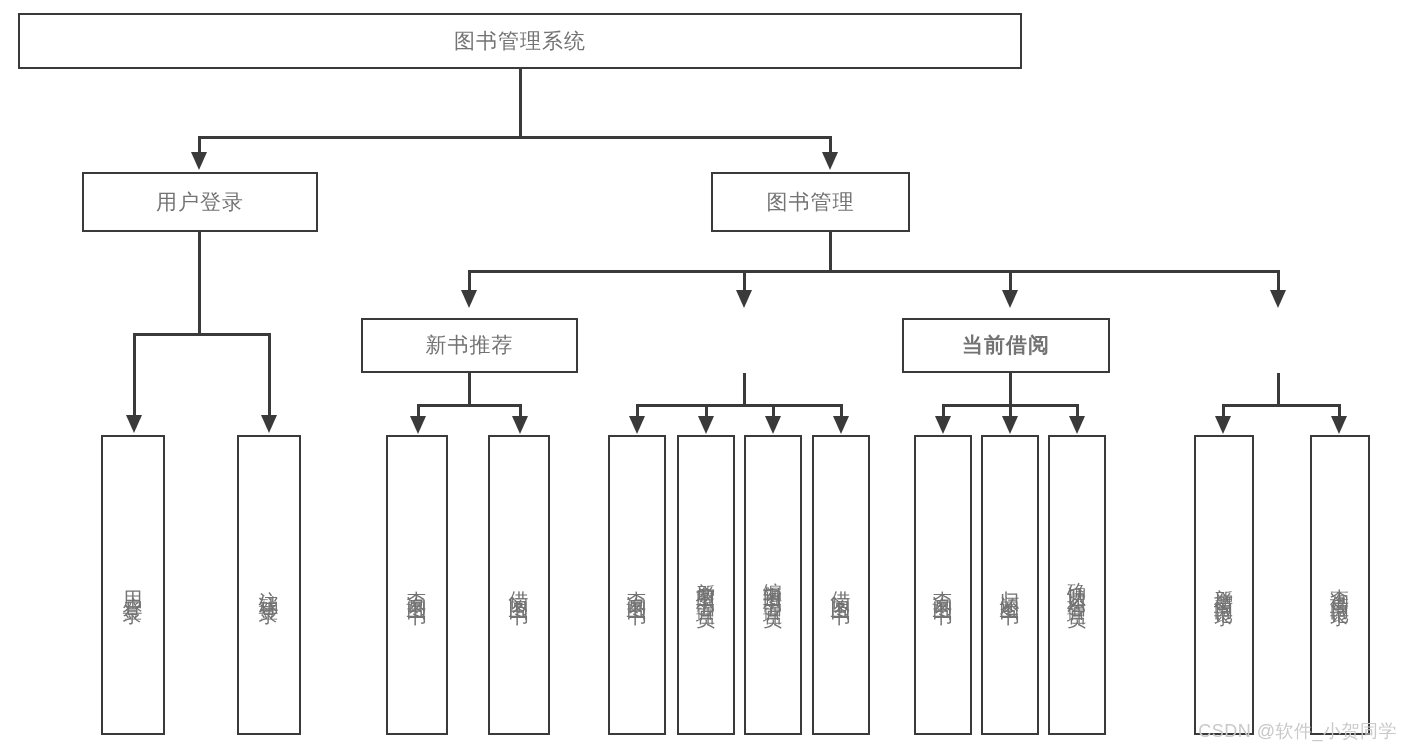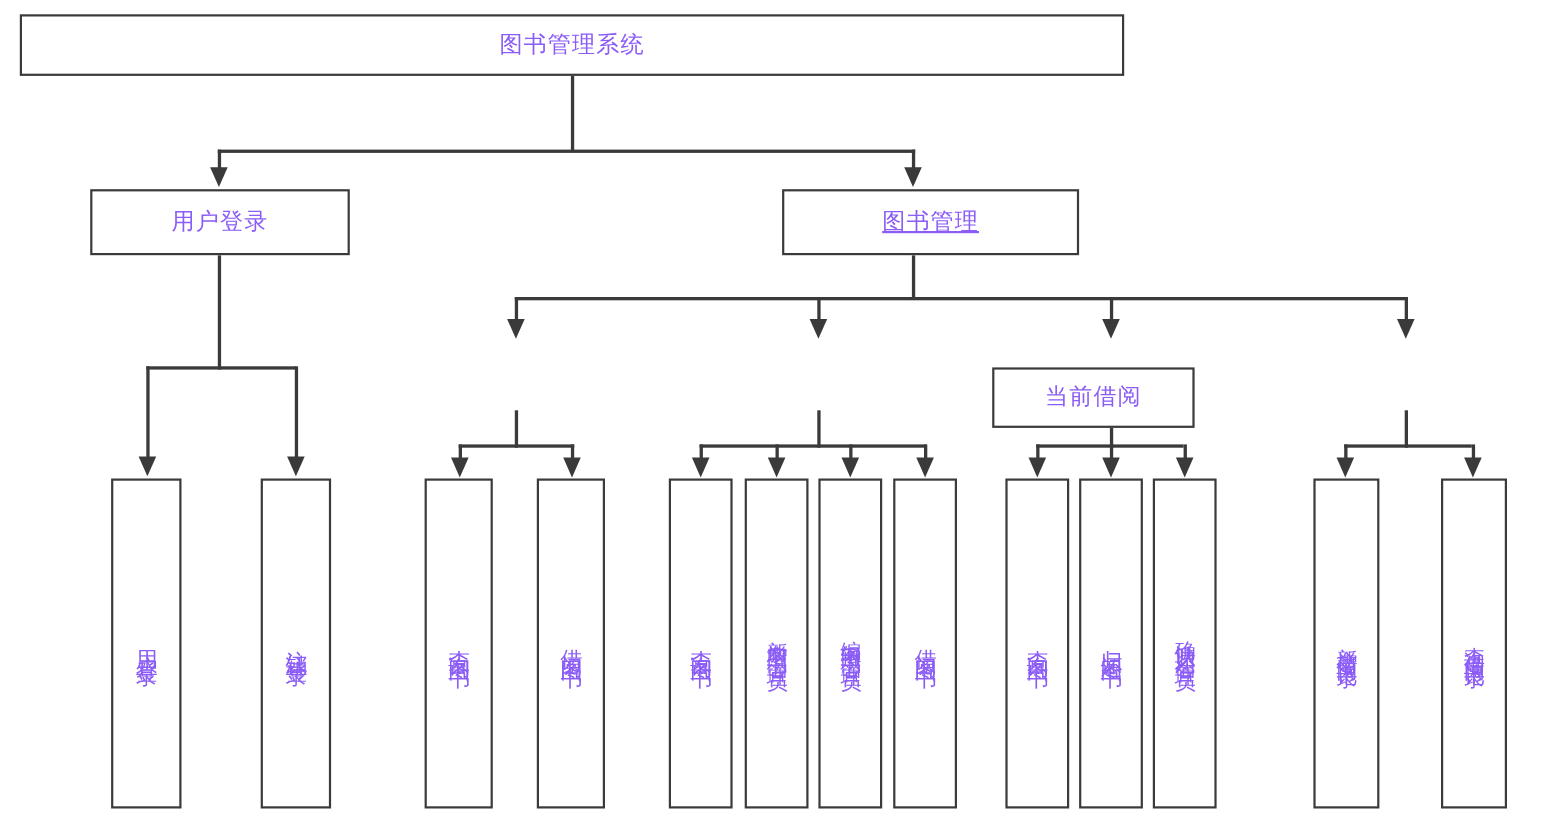--- a/index.html
+++ b/index.html
@@ -19,21 +19,21 @@
   
   .node{
     position:absolute;
     box-sizing:border-box;
     border:2px solid #3a3a3a;
     background:#ffffff;
     display:flex;
     align-items:center;
     justify-content:center;
     text-align:center;
-    color:#8b5cf6;
+    color:#737373;
     line-height:1.18;
     z-index:3;
   }
   .node .lbl{display:block;}
   
   .node.horiz .lbl{
     font-size:21px;
     letter-spacing:1px;
     white-space:nowrap;
   }
@@ -104,21 +104,21 @@
   <div class="vline" style="left:198px;top:136px;height:20px;"></div>
   <div class="arrow" style="left:191px;top:152px;"></div>
 
   <div class="vline" style="left:829px;top:136px;height:20px;"></div>
   <div class="arrow" style="left:822px;top:152px;"></div>
 
   <div class="node horiz" style="left:82px;top:172px;width:236px;height:60px;">
     <span class="lbl">用户登录</span>
   </div>
 
-  <div class="node horiz" style="left:711px;top:172px;width:270px;height:60px;text-decoration:underline;">
+  <div class="node horiz" style="left:711px;top:172px;width:199px;height:60px;">
     <span class="lbl">图书管理</span>
   </div>
 
   <div class="vline" style="left:198px;top:232px;height:104px;"></div>
   <div class="hline" style="left:133px;top:333px;width:136px;"></div>
   <div class="vline" style="left:133px;top:333px;height:86px;"></div>
   <div class="arrow" style="left:126px;top:415px;"></div>
   <div class="vline" style="left:268px;top:333px;height:86px;"></div>
   <div class="arrow" style="left:261px;top:415px;"></div>
 
@@ -126,21 +126,24 @@
   <div class="hline" style="left:468px;top:270px;width:812px;"></div>
   <div class="vline" style="left:468px;top:270px;height:24px;"></div>
   <div class="arrow" style="left:461px;top:290px;"></div>
   <div class="vline" style="left:743px;top:270px;height:24px;"></div>
   <div class="arrow" style="left:736px;top:290px;"></div>
   <div class="vline" style="left:1009px;top:270px;height:24px;"></div>
   <div class="arrow" style="left:1002px;top:290px;"></div>
   <div class="vline" style="left:1277px;top:270px;height:24px;"></div>
   <div class="arrow" style="left:1270px;top:290px;"></div>
 
-  <div class="node horiz" style="left:902px;top:334px;width:184px;height:55px;">
+  <div class="node horiz" style="left:361px;top:318px;width:217px;height:55px;">
+    <span class="lbl">新书推荐</span>
+  </div>
+  <div class="node horiz" style="left:902px;top:318px;width:208px;height:55px;font-weight:bold;">
     <span class="lbl">当前借阅</span>
   </div>
 
   <div class="vline" style="left:468px;top:373px;height:34px;"></div>
   <div class="hline" style="left:417px;top:404px;width:105px;"></div>
   <div class="vline" style="left:417px;top:404px;height:16px;"></div>
   <div class="arrow" style="left:410px;top:416px;"></div>
   <div class="vline" style="left:519px;top:404px;height:16px;"></div>
   <div class="arrow" style="left:512px;top:416px;"></div>
 
@@ -208,14 +211,15 @@
     <span class="lbl">确认归还（管理员）</span>
   </div>
 
   <div class="node vert tall" style="left:1194px;top:435px;width:60px;height:300px;">
     <span class="lbl">新增借阅记录</span>
   </div>
   <div class="node vert tall" style="left:1310px;top:435px;width:60px;height:300px;">
     <span class="lbl">查询借阅记录</span>
   </div>
 
+  <div id="watermark">CSDN @软件_小贺同学</div>
 
 </div>
 
 </body></html>

